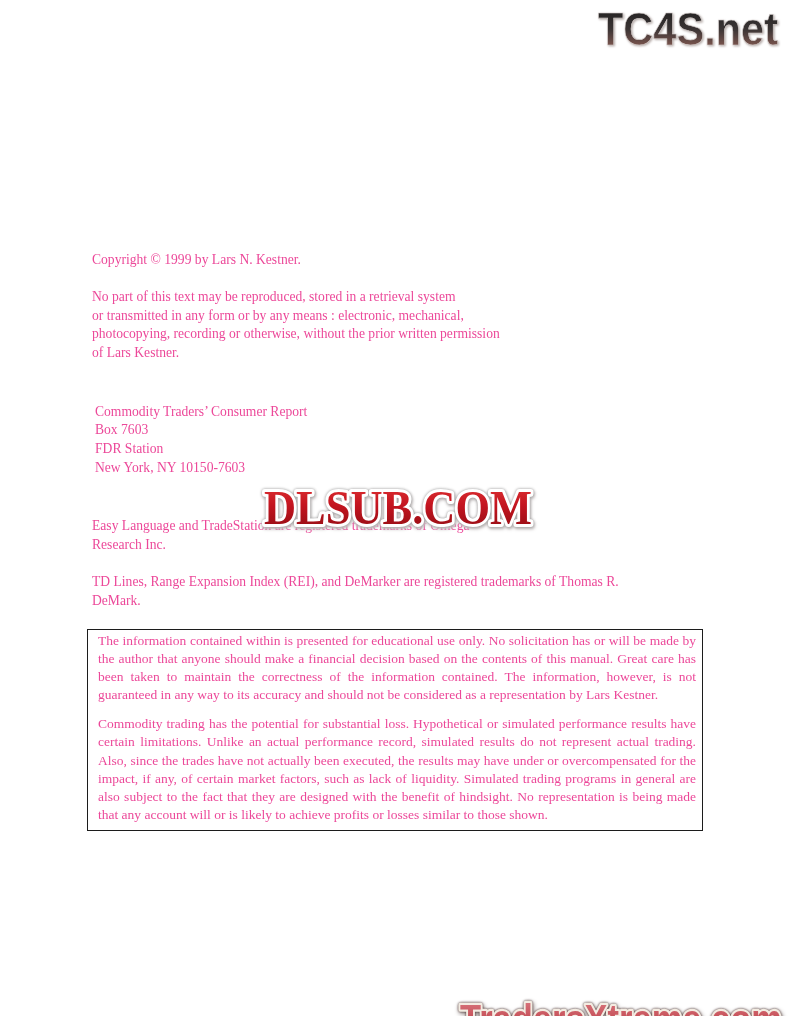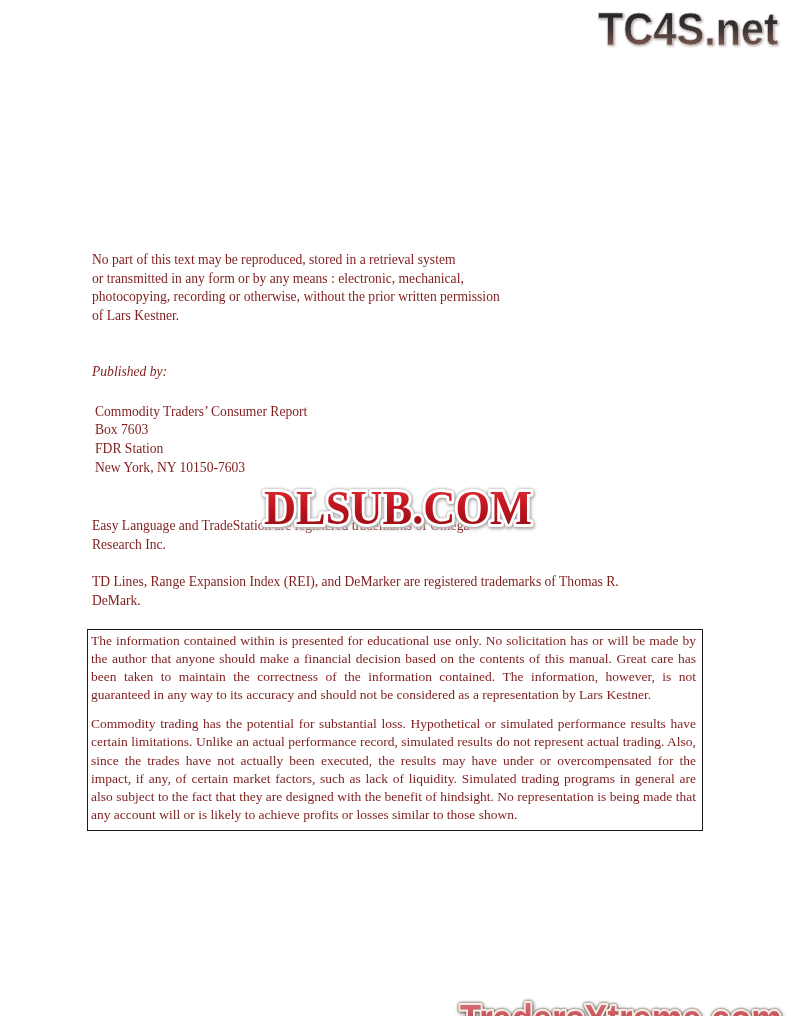--- a/index.html
+++ b/index.html
@@ -4,21 +4,21 @@
 <style>
   * { margin: 0; padding: 0; box-sizing: border-box; }
   html, body { background: #ffffff; }
   .page {
     position: relative;
     width: 791px;
     height: 1016px;
     background: #ffffff;
     overflow: hidden;
     font-family: "Liberation Serif", "DejaVu Serif", serif;
-    color: #7f1d1d;
+    color: #ec4899;
   }
 
   
   .tc4s-logo {
     position: absolute;
     top: 1px;
     left: 590px;
     width: 196px;
     height: 56px;
   }
@@ -36,21 +36,21 @@
   .block { margin: 0 0 18.6px 0; white-space: pre-line; }
   .italic { font-style: italic; }
 
   
   .disclaimer-box {
     position: absolute;
     left: 87px;
     top: 629px;
     width: 616px;
     border: 1.5px solid #1c1c1c;
-    padding: 2px 6px 6px 3px;
+    padding: 2px 6px 6px 10px;
     font-size: 13.5px;
     line-height: 18.1px;
     text-align: justify;
   }
   .disclaimer-box p + p { margin-top: 11px; }
 
   
   .dlsub-stamp {
     position: absolute;
     left: 256px;
@@ -83,26 +83,26 @@
           <stop offset="50%" stop-color="#3a3434"></stop>
           <stop offset="82%" stop-color="#7a554e"></stop>
           <stop offset="100%" stop-color="#a57c73"></stop>
         </linearGradient>
       </defs>
       <text x="98" y="44" text-anchor="middle" font-family="Liberation Sans, DejaVu Sans, sans-serif" font-size="46" font-weight="bold" fill="url(#tc4sGrad)" stroke="#d9d2d0" stroke-width="0.6" textLength="180" lengthAdjust="spacingAndGlyphs">TC4S.net</text>
     </svg>
   </div>
 
   <div class="text-col">
+    <p class="block">Copyright © 1999 by Lars N. Kestner.</p>
     <p class="block">No part of this text may be reproduced, stored in a retrieval system
 or transmitted in any form or by any means : electronic, mechanical,
 photocopying, recording or otherwise, without the prior written permission
 of Lars Kestner.</p>
     <div class="block">
-      <div class="italic">Published by:</div>
       <div class="block" style="margin:3px;">Commodity Traders’ Consumer Report
 Box 7603
 FDR Station
 New York, NY 10150-7603</div>
     </div>
     <p class="block">Easy Language and TradeStation are registered trademarks of Omega
 Research Inc.</p>
     <p class="block">TD Lines, Range Expansion Index (REI), and DeMarker are registered trademarks of Thomas R.
 DeMark.</p>
   </div>

